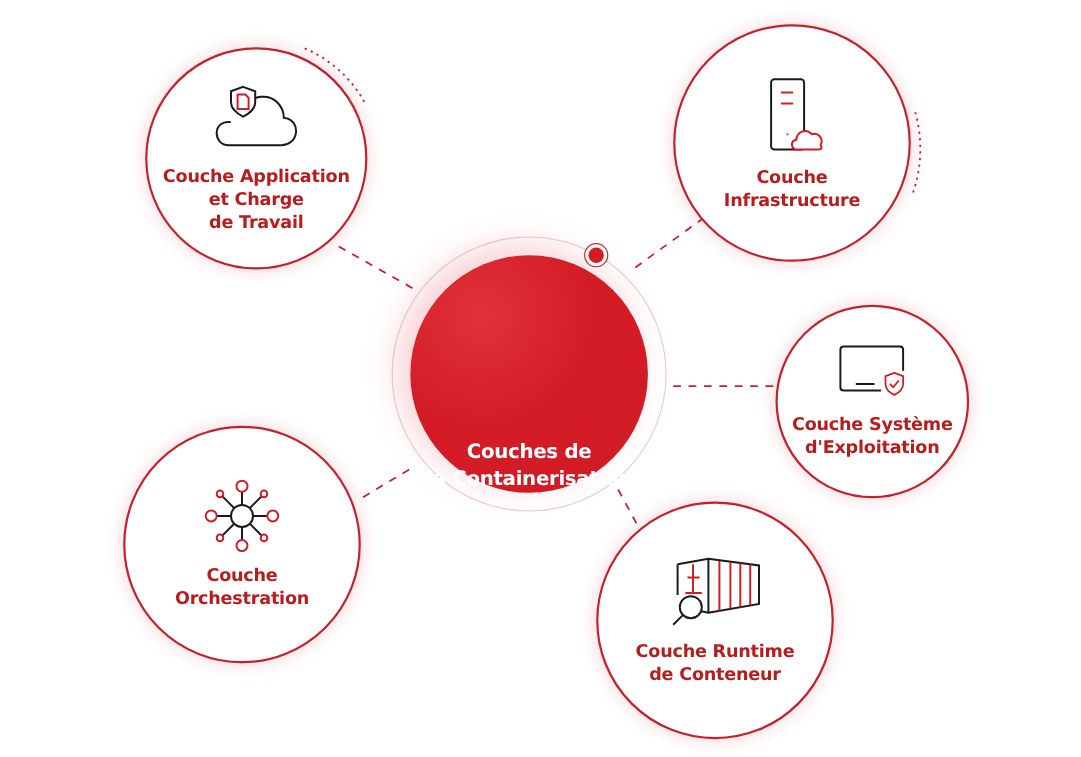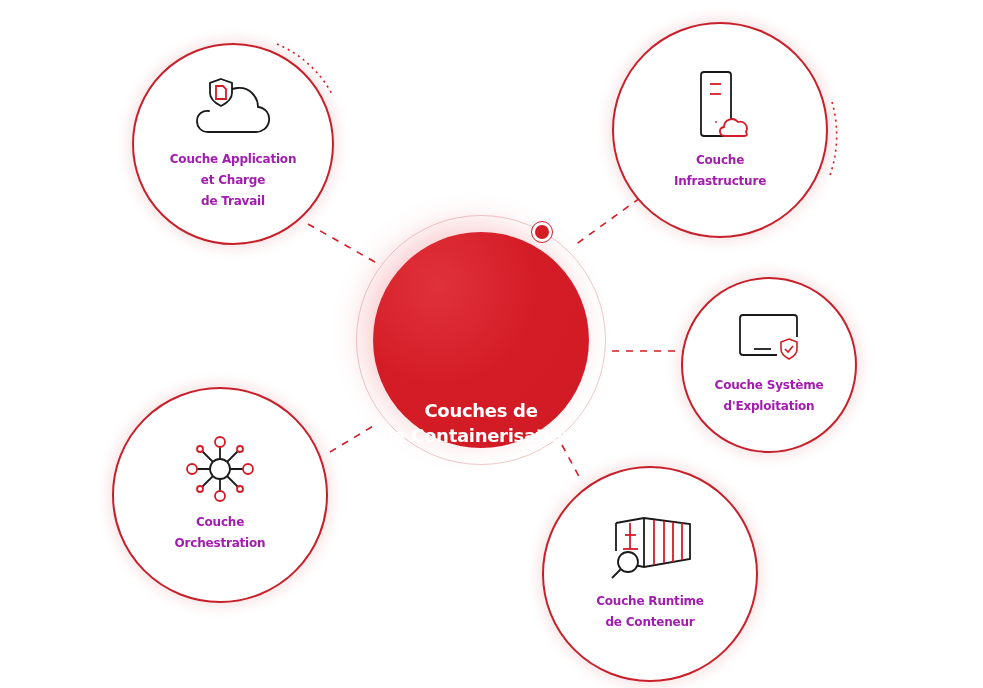--- a/index.html
+++ b/index.html
@@ -7,21 +7,21 @@
          font-family: "DejaVu Sans", "Liberation Sans", sans-serif; }
   #diagram { position: absolute; left: 0; top: 0; width: 983px; height: 688px; }
   .node {
     position: absolute; border-radius: 50%; background: #ffffff;
     border: 2.5px solid #c8202b; box-sizing: border-box;
     box-shadow: 0 0 14px 3px rgba(200, 32, 43, 0.14);
     display: flex; flex-direction: column; align-items: center; justify-content: center;
   }
   .node .icon { display: block; margin-bottom: 10px; }
   .node .label {
-    font-weight: bold; font-size: 12px; line-height: 21px; color: #a21caf;
+    font-weight: bold; font-size: 16px; line-height: 21px; color: #b91c1c;
     text-align: center; white-space: pre-line; letter-spacing: -0.2px;
   }
   .center-ring {
     position: absolute; border-radius: 50%; box-sizing: border-box;
     border: 1.5px solid #efc9cb; background: transparent;
   }
   .center-core {
     position: absolute; border-radius: 50%;
     background: radial-gradient(circle at 30% 25%, #e0323b 0%, #d41c26 45%, #cf1a24 100%);
     display: flex; align-items: flex-end; justify-content: center;
@@ -89,21 +89,21 @@
       <rect x="10" y="4" width="30" height="64" rx="3" stroke="#1a1a1a" stroke-width="1.8" fill="none"></rect>
       <line x1="19" y1="16" x2="30" y2="16" stroke="#d41c26" stroke-width="1.8"></line>
       <line x1="19" y1="26" x2="30" y2="26" stroke="#d41c26" stroke-width="1.8"></line>
       <circle cx="25" cy="54" r="0.9" fill="#d41c26"></circle>
       <path d="M34 68 C28 68 27 60 33 59 C33 52 42 48 47 54 C53 52 58 58 55 64 C57 67 55 68 53 68 Z" stroke="#d41c26" stroke-width="1.8" fill="#fff"></path>
     </svg>
     <span class="label">Couche
 Infrastructure</span>
   </div>
 
-  <div class="node" style="left:681px;top:277px;width:176px;height:176px;">
+  <div class="node" style="left:705px;top:277px;width:176px;height:176px;">
     <svg class="icon" width="64" height="52" viewBox="0 0 64 52">
       <path d="M40 42 L6 42 C4 42 3 41 3 39 L3 5 C3 3 4 2 6 2 L57 2 C59 2 60 3 60 5 L60 24" stroke="#1a1a1a" stroke-width="1.8" fill="none"></path>
       <line x1="17" y1="36" x2="34" y2="36" stroke="#1a1a1a" stroke-width="1.8"></line>
       <path d="M52 26 L60 29 L60 36 C60 41 56 44 52 46 C48 44 44 41 44 36 L44 29 Z" stroke="#d41c26" stroke-width="1.6" fill="#fff"></path>
       <path d="M48 36 L51 39 L56 33" stroke="#d41c26" stroke-width="1.6" fill="none"></path>
     </svg>
     <span class="label">Couche Système
 d'Exploitation</span>
   </div>
 
@@ -124,21 +124,21 @@
         <circle cx="15" cy="13" r="3"></circle>
         <circle cx="55" cy="13" r="3"></circle>
         <circle cx="15" cy="53" r="3"></circle>
         <circle cx="55" cy="53" r="3"></circle>
       </g>
     </svg>
     <span class="label">Couche
 Orchestration</span>
   </div>
 
-  <div class="node" style="left:542px;top:466px;width:216px;height:216px;">
+  <div class="node" style="left:542px;top:456px;width:216px;height:216px;">
     <svg class="icon" width="84" height="66" viewBox="0 0 84 66">
       <path d="M8 8 L36 3 L82 9 L82 44 L36 52 L26 50" stroke="#1a1a1a" stroke-width="1.8" fill="none"></path>
       <line x1="8" y1="8" x2="8" y2="36" stroke="#1a1a1a" stroke-width="1.8"></line>
       <line x1="36" y1="3" x2="36" y2="52" stroke="#1a1a1a" stroke-width="1.8"></line>
       <g stroke="#d41c26" stroke-width="1.8">
         <line x1="46" y1="5" x2="46" y2="50"></line>
         <line x1="56" y1="6" x2="56" y2="48"></line>
         <line x1="65" y1="7" x2="65" y2="47"></line>
         <line x1="74" y1="8" x2="74" y2="45"></line>
         <line x1="22" y1="8" x2="22" y2="34"></line>

